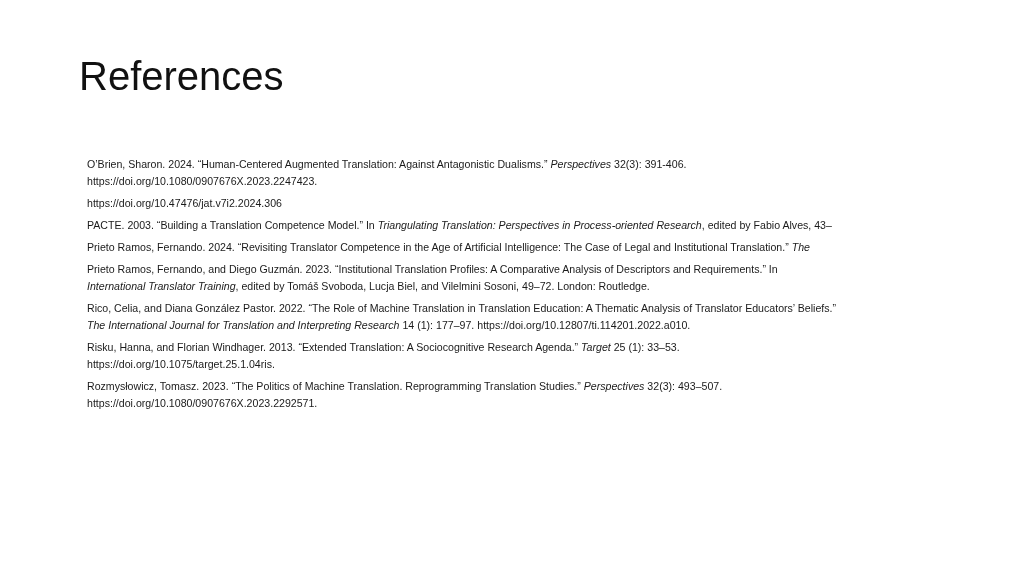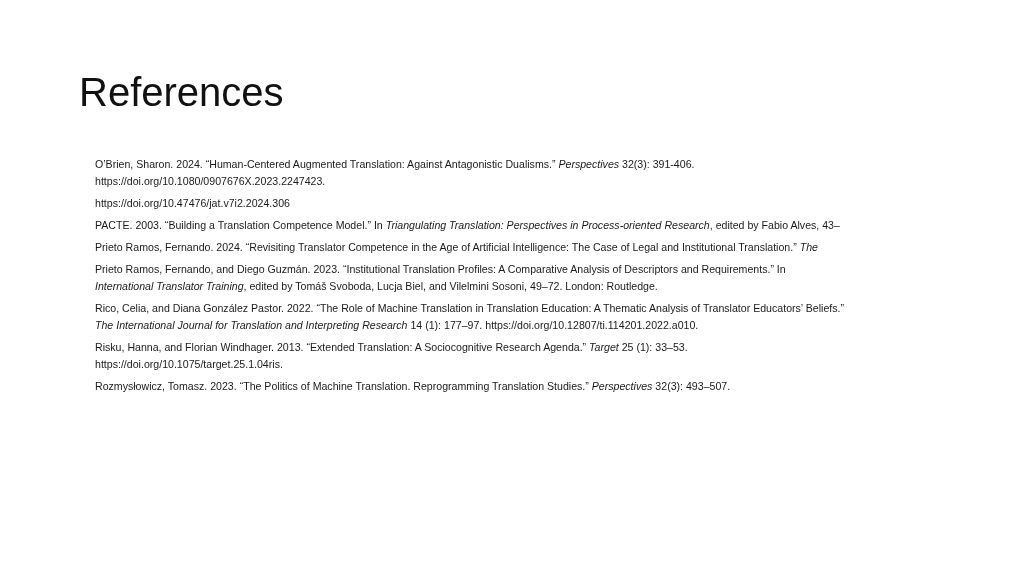--- a/index.html
+++ b/index.html
@@ -17,41 +17,41 @@
   }
   .slide {
     position: absolute;
     left: 0; top: 0;
     width: 1024px; height: 576px;
     background: #ffffff;
   }
   .title {
     position: absolute;
     left: 79px;
-    top: 66px;
+    top: 50px;
     margin: 0;
     font-family: "Liberation Sans", sans-serif;
     font-weight: normal;
     font-size: 40px;
     line-height: 52px;
     color: #111111;
     letter-spacing: 0px;
   }
   .refs {
     position: absolute;
     left: 79px;
     top: 156px;
     width: 880px;
   }
   .ref {
     font-family: "Liberation Sans", sans-serif;
     font-size: 10.6px;
     line-height: 17px;
     color: #1a1a1a;
-    margin: 0 0 5px 16px;
+    margin: 0 0 5px 8px;
     white-space: nowrap;
   }
   .ref-line {
     display: block;
     height: 17px;
   }
   .seg-italic {
     font-style: italic;
   }
 </style>
@@ -82,15 +82,16 @@
       <p class="ref">
         <span class="ref-line"><span class="seg">Rico, Celia, and Diana González Pastor. 2022. “The Role of Machine Translation in Translation Education: A Thematic Analysis of Translator Educators’ Beliefs.”</span></span>
         <span class="ref-line"><span class="seg-italic">The International Journal for Translation and Interpreting Research</span><span class="seg"> 14 (1): 177–97. https://doi.org/10.12807/ti.114201.2022.a010.</span></span>
       </p>
       <p class="ref">
         <span class="ref-line"><span class="seg">Risku, Hanna, and Florian Windhager. 2013. “Extended Translation: A Sociocognitive Research Agenda.” </span><span class="seg-italic">Target</span><span class="seg"> 25 (1): 33–53.</span></span>
         <span class="ref-line"><span class="seg">https://doi.org/10.1075/target.25.1.04ris.</span></span>
       </p>
       <p class="ref">
         <span class="ref-line"><span class="seg">Rozmysłowicz, Tomasz. 2023. “The Politics of Machine Translation. Reprogramming Translation Studies.” </span><span class="seg-italic">Perspectives</span><span class="seg"> 32(3): 493–507.</span></span>
+        <span class="ref-line"><span class="seg">https://doi.org/10.1080/0907676X.2023.2292571.</span></span>
       </p>
     </div>
 </div>
 
 </body></html>

